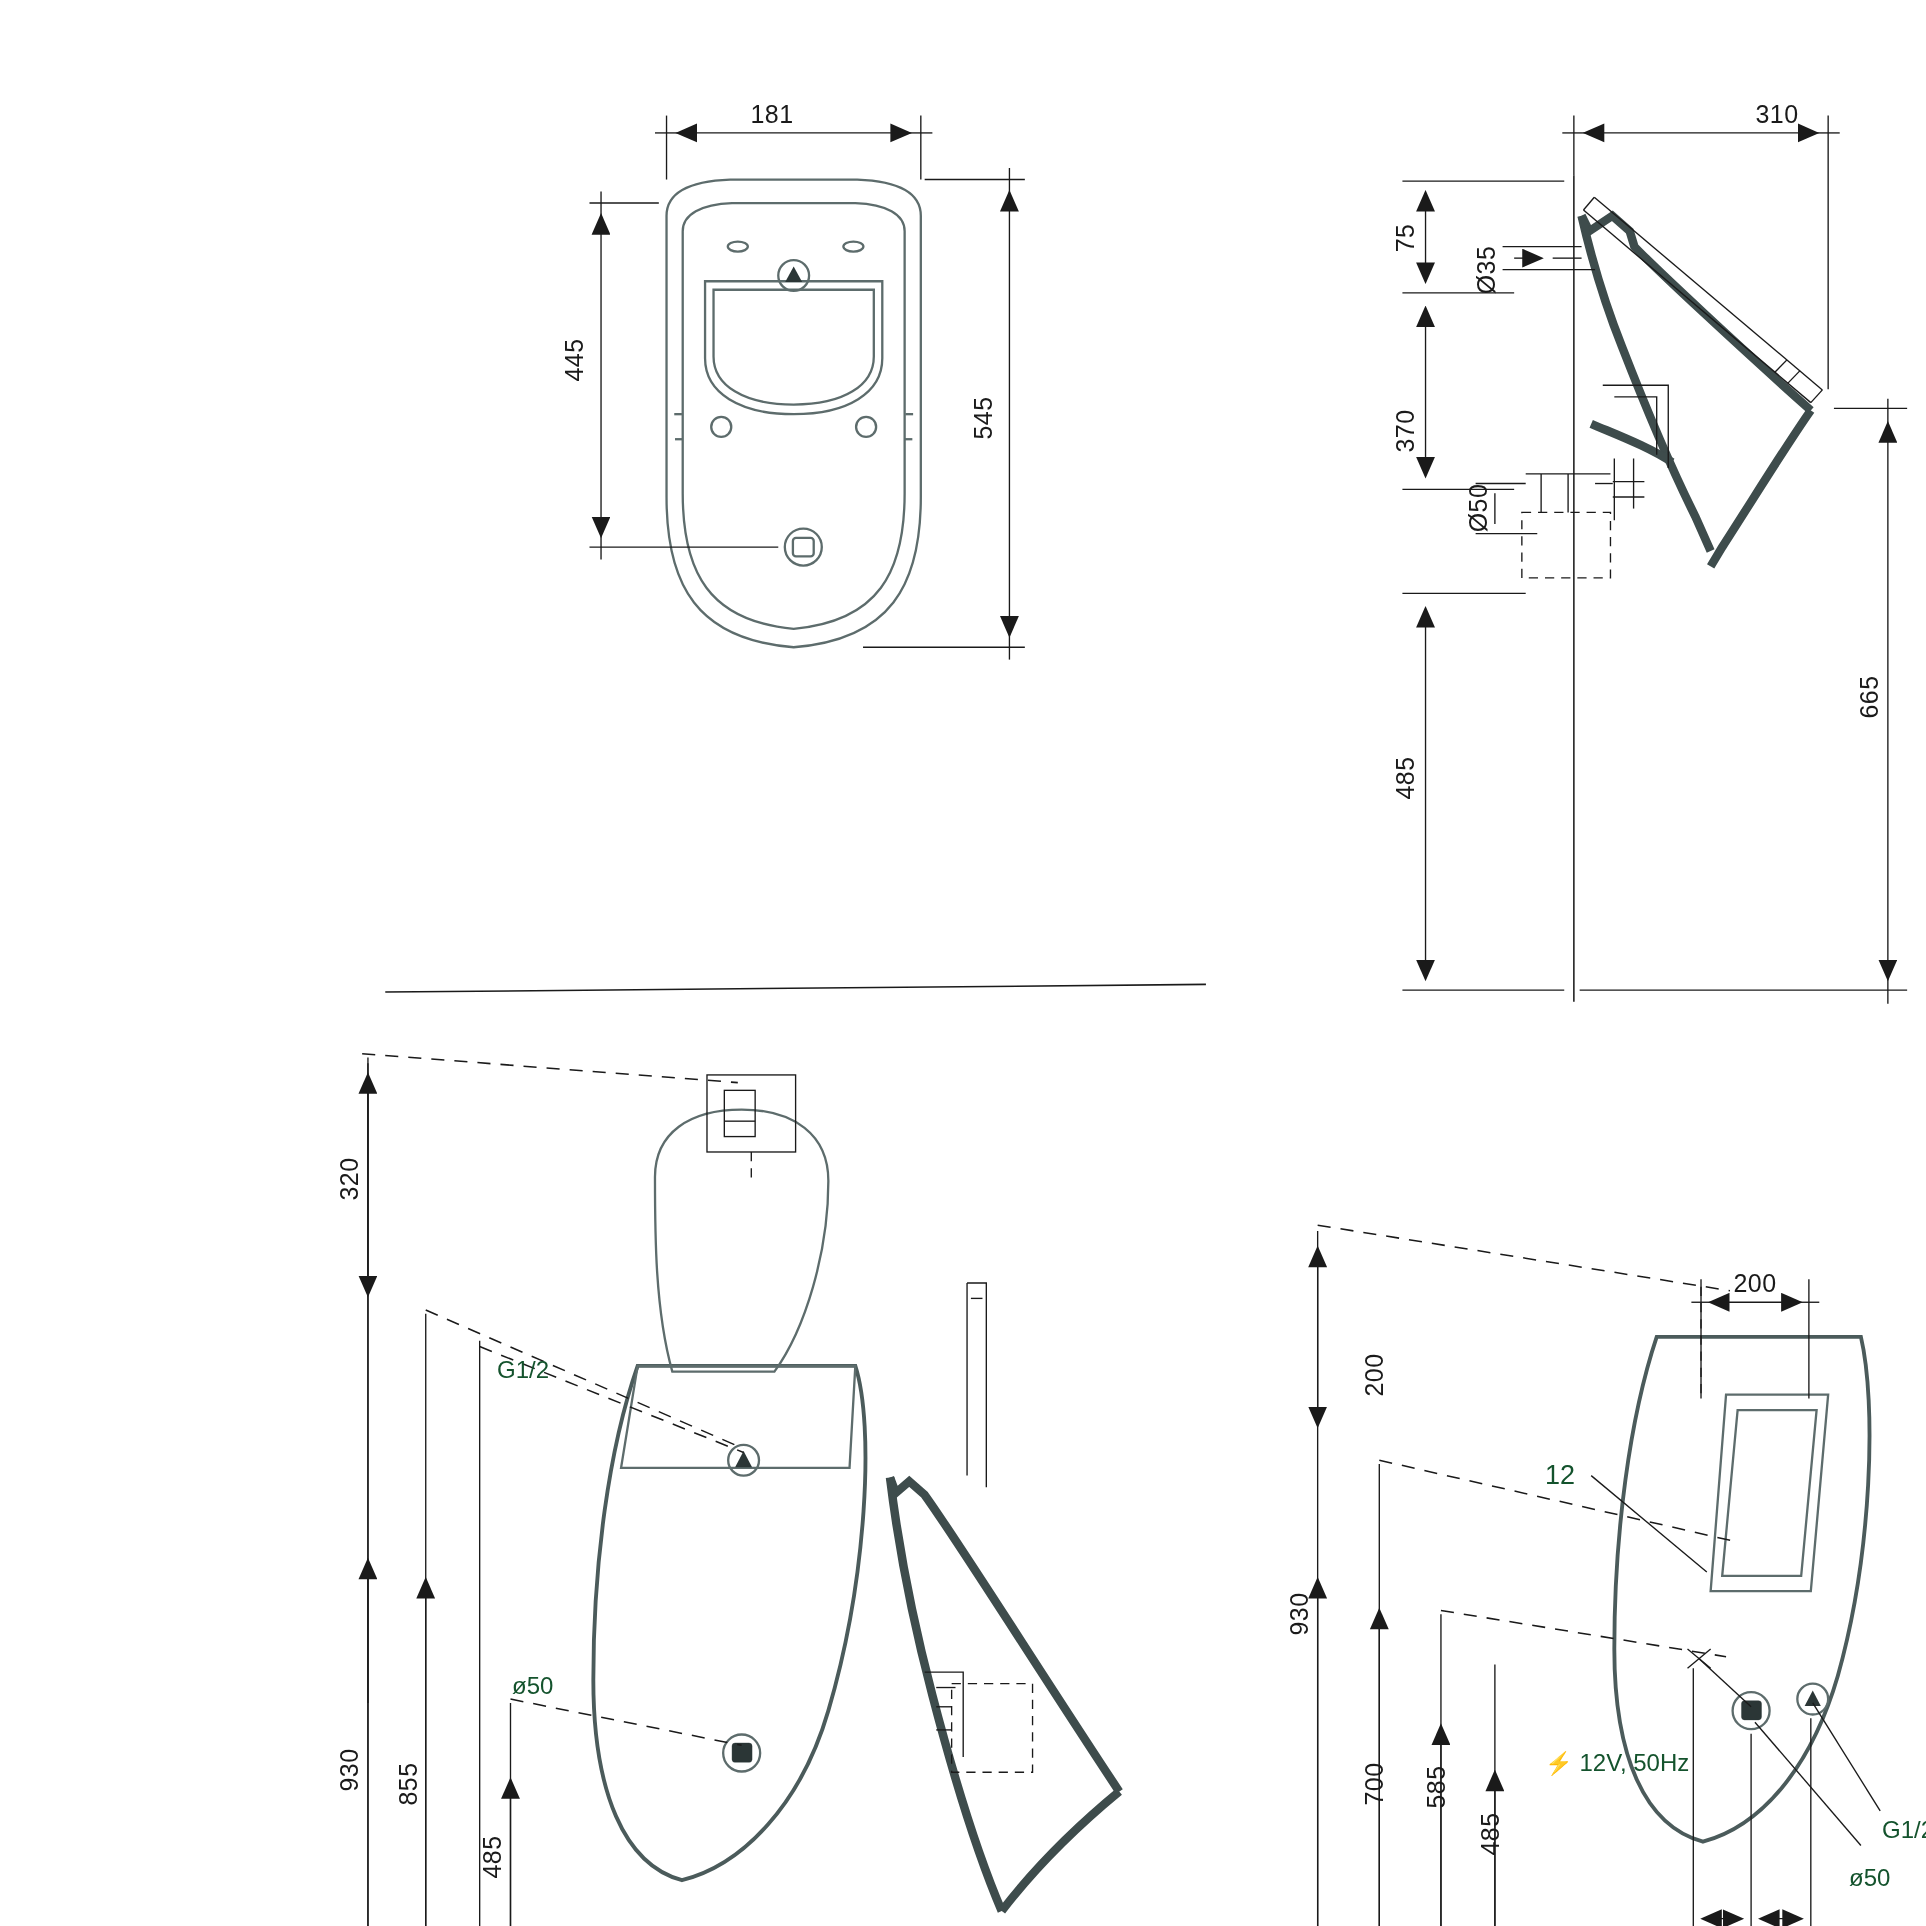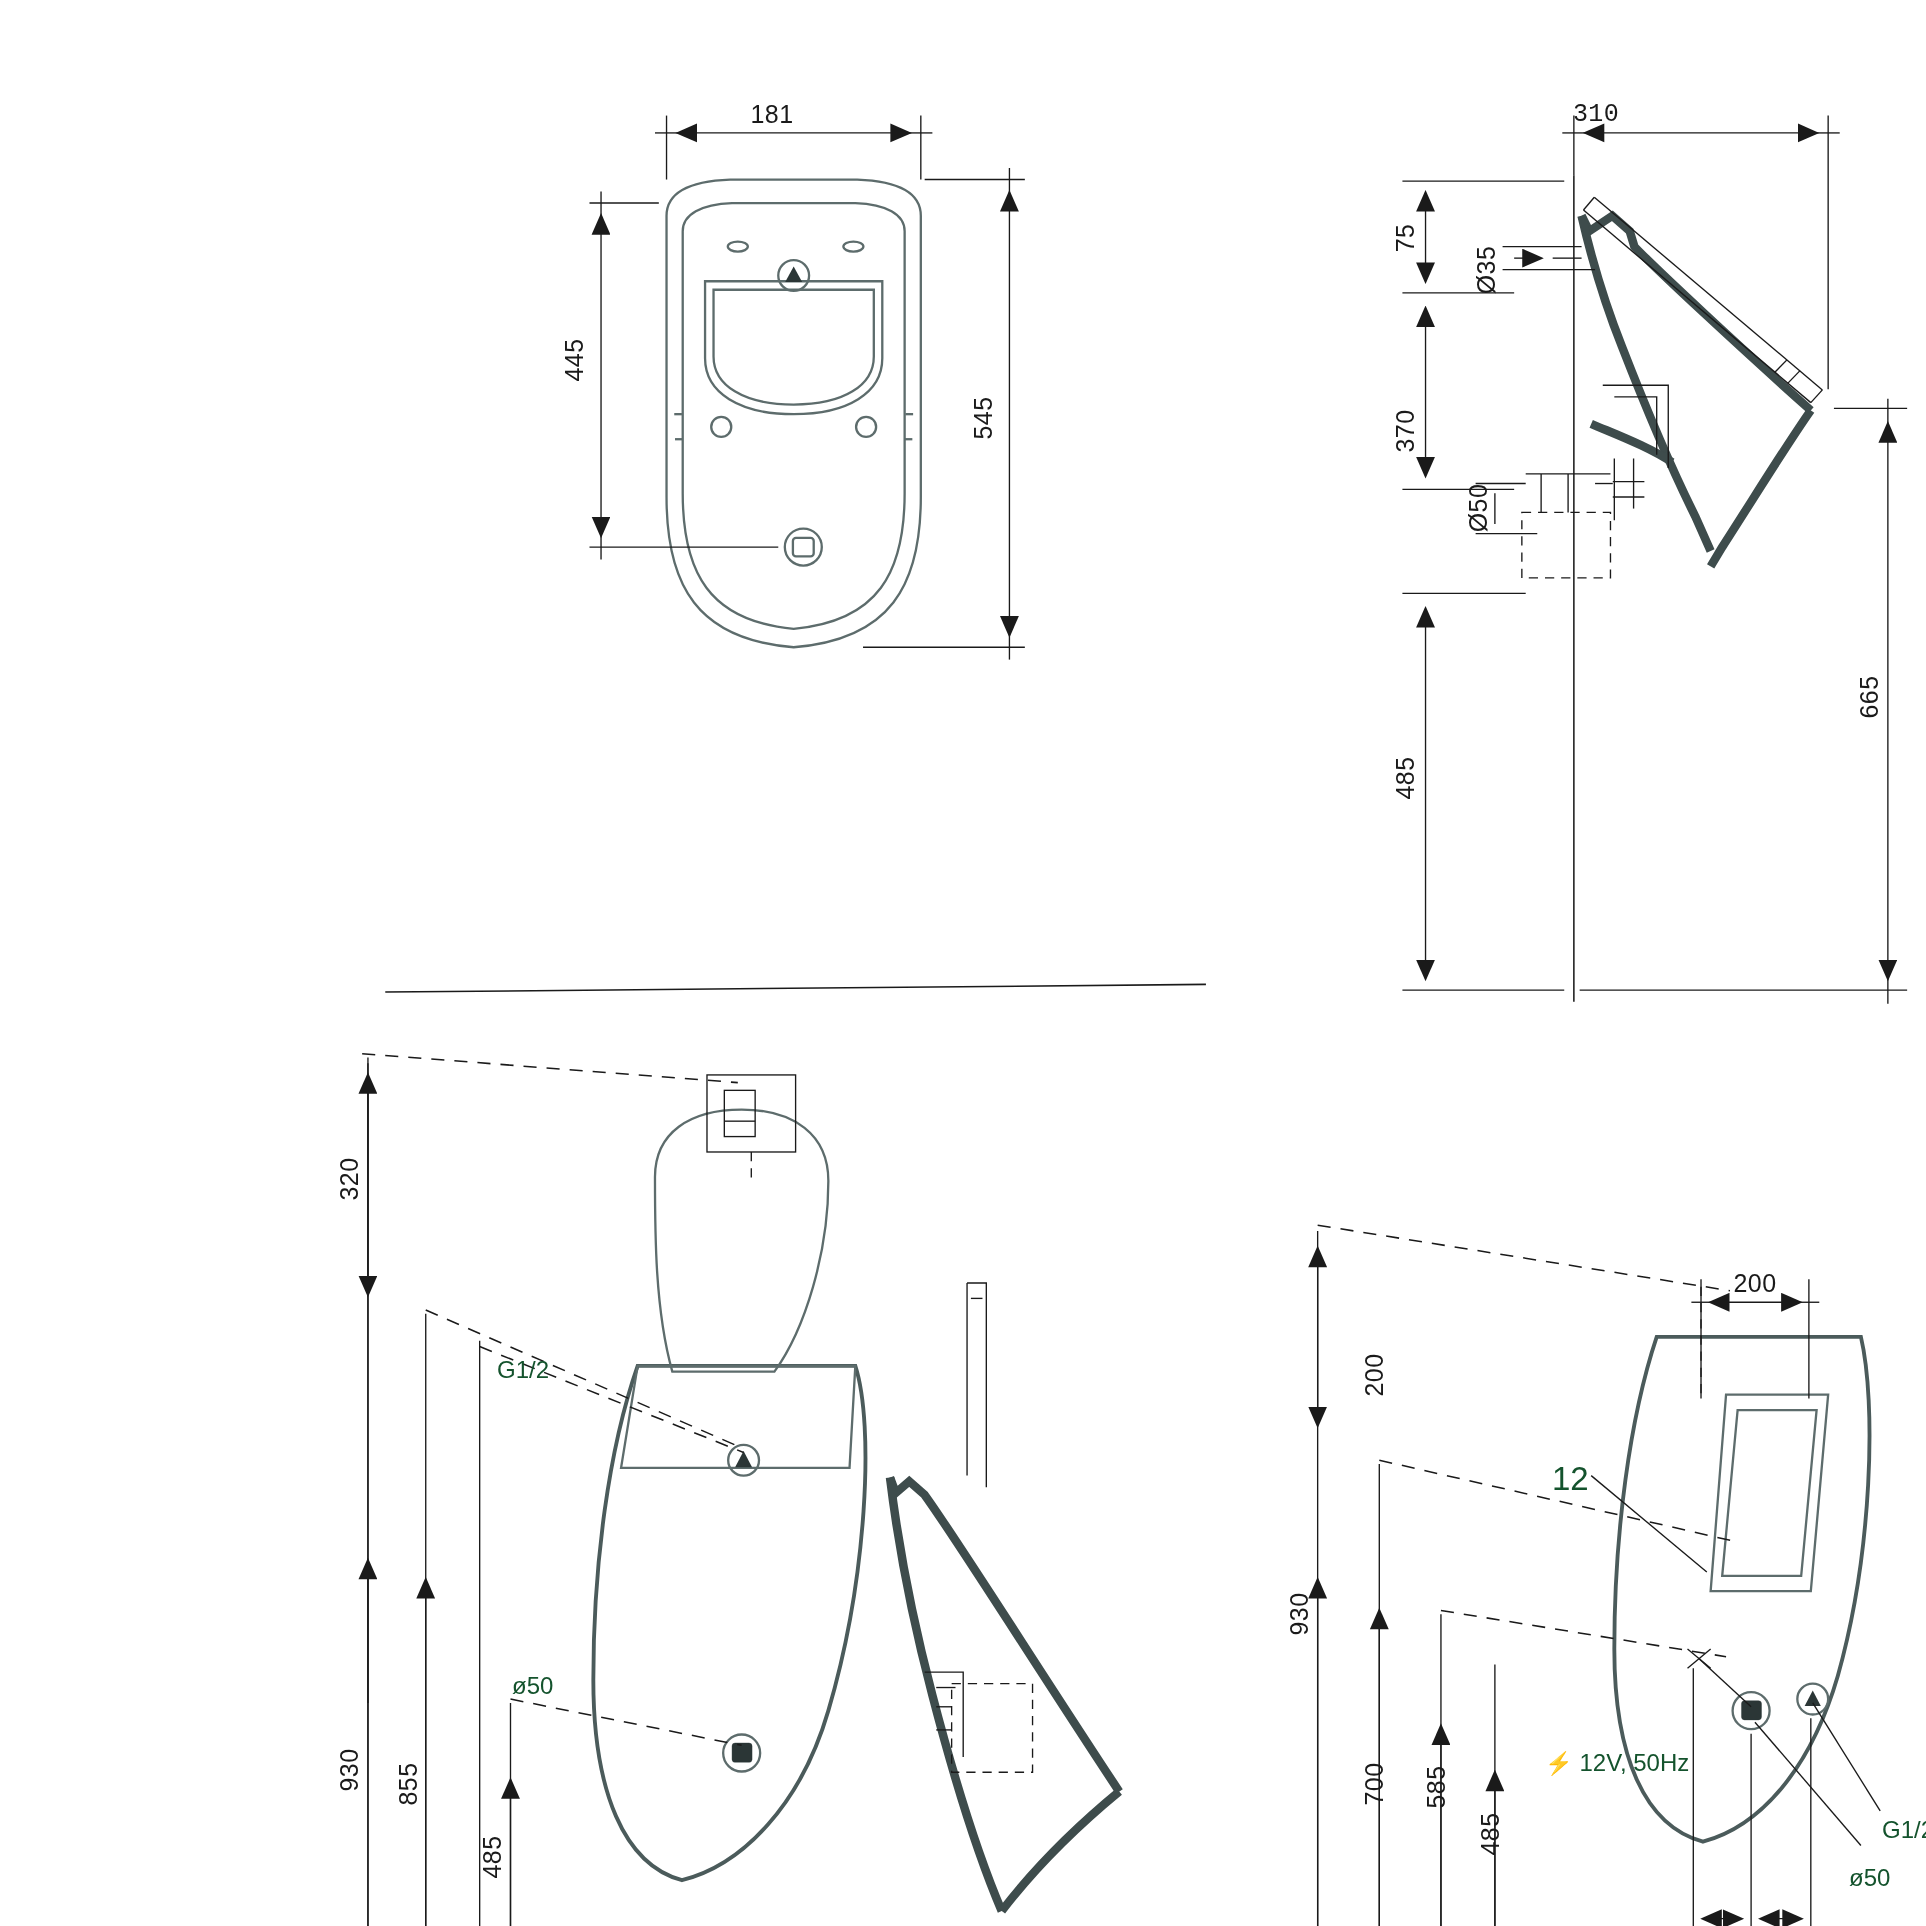--- a/index.html
+++ b/index.html
@@ -255,21 +255,21 @@
       <path class="ln-thin" d="M4395,5020 L4700,5020"></path>
 
       <path class="ln" d="M3400,5215 L5500,5475"></path>
     </g>
   </svg>
 
   <div class="dim-label" style="left:772px;top:100px;transform:translateX(-50%);">181</div>
   <div class="dim-label rot" style="left:574px;top:360px;transform:translate(-50%,-50%) rotate(-90deg);">445</div>
   <div class="dim-label rot" style="left:983px;top:418px;transform:translate(-50%,-50%) rotate(-90deg);">545</div>
 
-  <div class="dim-label" style="left:1596px;top:100px;transform:translateX(-50%);font-family:Liberation Mono, monospace;">310</div>
+  <div class="dim-label" style="left:1777px;top:100px;transform:translateX(-50%);">310</div>
   <div class="dim-label rot" style="left:1405px;top:238px;transform:translate(-50%,-50%) rotate(-90deg);">75</div>
   <div class="dim-label rot" style="left:1486px;top:270px;transform:translate(-50%,-50%) rotate(-90deg);">Ø35</div>
   <div class="dim-label rot" style="left:1405px;top:431px;transform:translate(-50%,-50%) rotate(-90deg);">370</div>
   <div class="dim-label rot" style="left:1478px;top:508px;transform:translate(-50%,-50%) rotate(-90deg);">Ø50</div>
   <div class="dim-label rot" style="left:1405px;top:778px;transform:translate(-50%,-50%) rotate(-90deg);">485</div>
   <div class="dim-label rot" style="left:1869px;top:697px;transform:translate(-50%,-50%) rotate(-90deg);">665</div>
 
   <div class="dim-label rot" style="left:349px;top:1179px;transform:translate(-50%,-50%) rotate(-90deg);">320</div>
   <div class="dim-label rot" style="left:349px;top:1770px;transform:translate(-50%,-50%) rotate(-90deg);">930</div>
   <div class="dim-label rot" style="left:408px;top:1784px;transform:translate(-50%,-50%) rotate(-90deg);">855</div>
@@ -279,21 +279,21 @@
 
   <div class="dim-label" style="left:1755px;top:1269px;transform:translateX(-50%);">200</div>
   <div class="dim-label rot" style="left:1374px;top:1375px;transform:translate(-50%,-50%) rotate(-90deg);">200</div>
   <div class="dim-label rot" style="left:1299px;top:1614px;transform:translate(-50%,-50%) rotate(-90deg);">930</div>
   <div class="dim-label rot" style="left:1374px;top:1784px;transform:translate(-50%,-50%) rotate(-90deg);">700</div>
   <div class="dim-label rot" style="left:1436px;top:1787px;transform:translate(-50%,-50%) rotate(-90deg);">585</div>
   <div class="dim-label rot" style="left:1490px;top:1834px;transform:translate(-50%,-50%) rotate(-90deg);">485</div>
   <div class="dim-label" style="left:1695px;top:1922px;transform:translateX(-50%);">100</div>
   <div class="dim-label" style="left:1754px;top:1922px;transform:translateX(-50%);">100</div>
 
-  <div class="note" style="left:1545px;top:1460px;font-size:33px;margin-left:7px;">12</div>
+  <div class="note" style="left:1545px;top:1460px;font-size:27px;">12</div>
   <div class="note" style="left:1545px;top:1737px;margin-top:12px;">
     <span style="font-size:22.3px;">⚡</span>
     <span>12V, 50Hz</span>
   </div>
   <div class="note" style="left:1882px;top:1816px;">G1/2</div>
   <div class="note" style="left:1849px;top:1864px;">ø50</div>
 
 </div>
 
 

